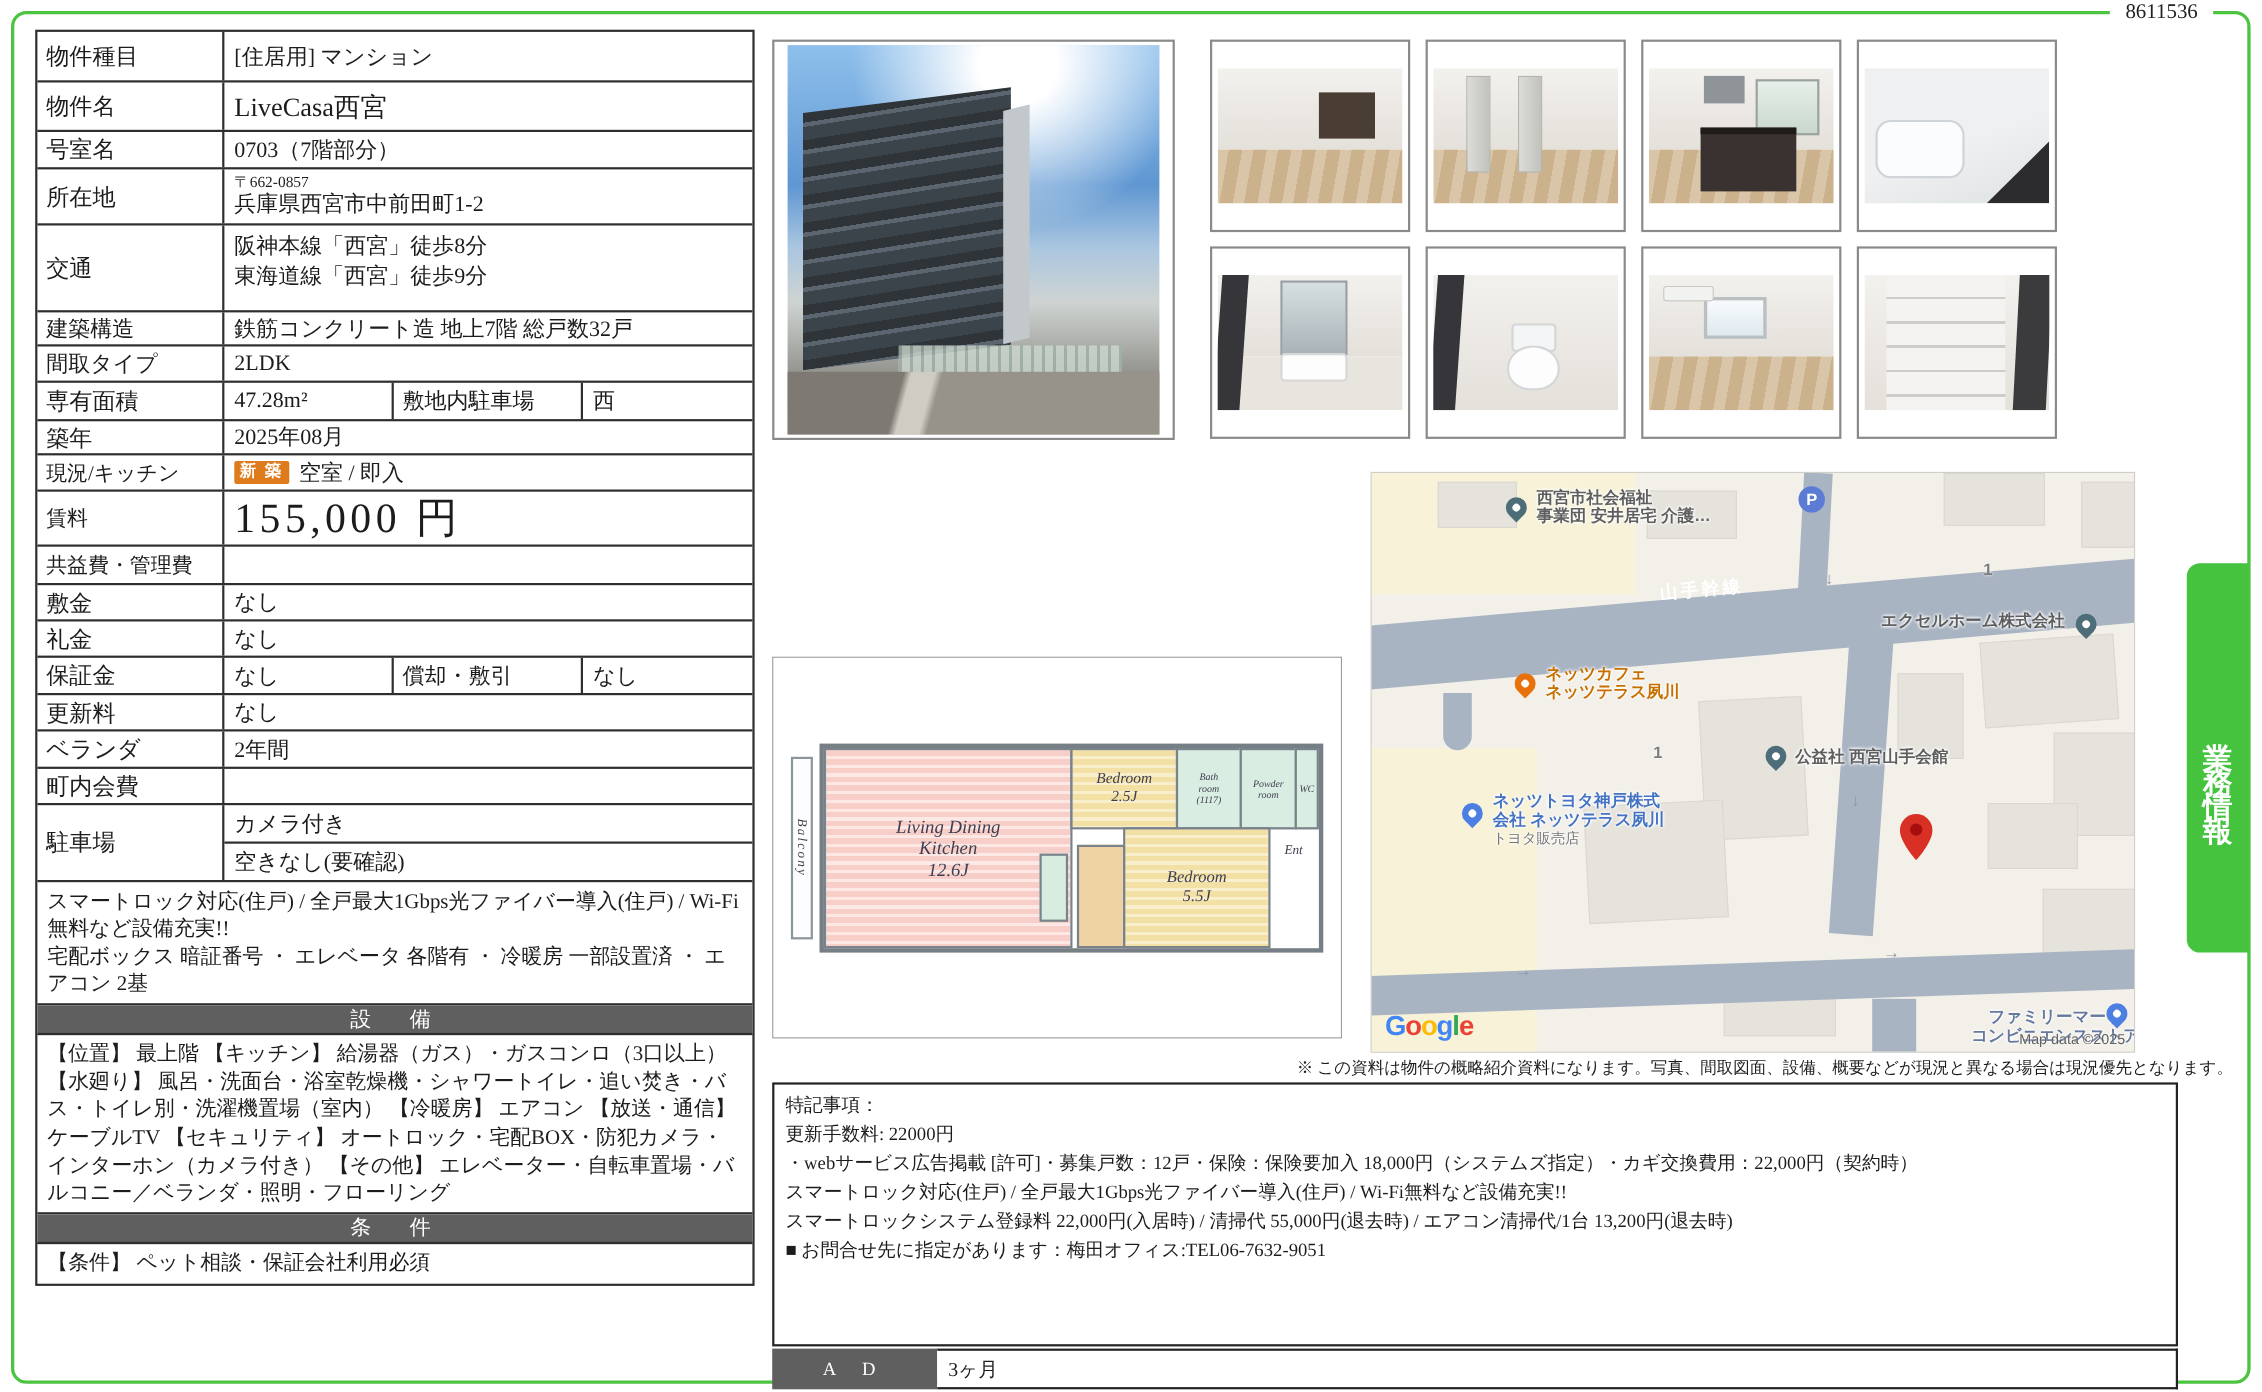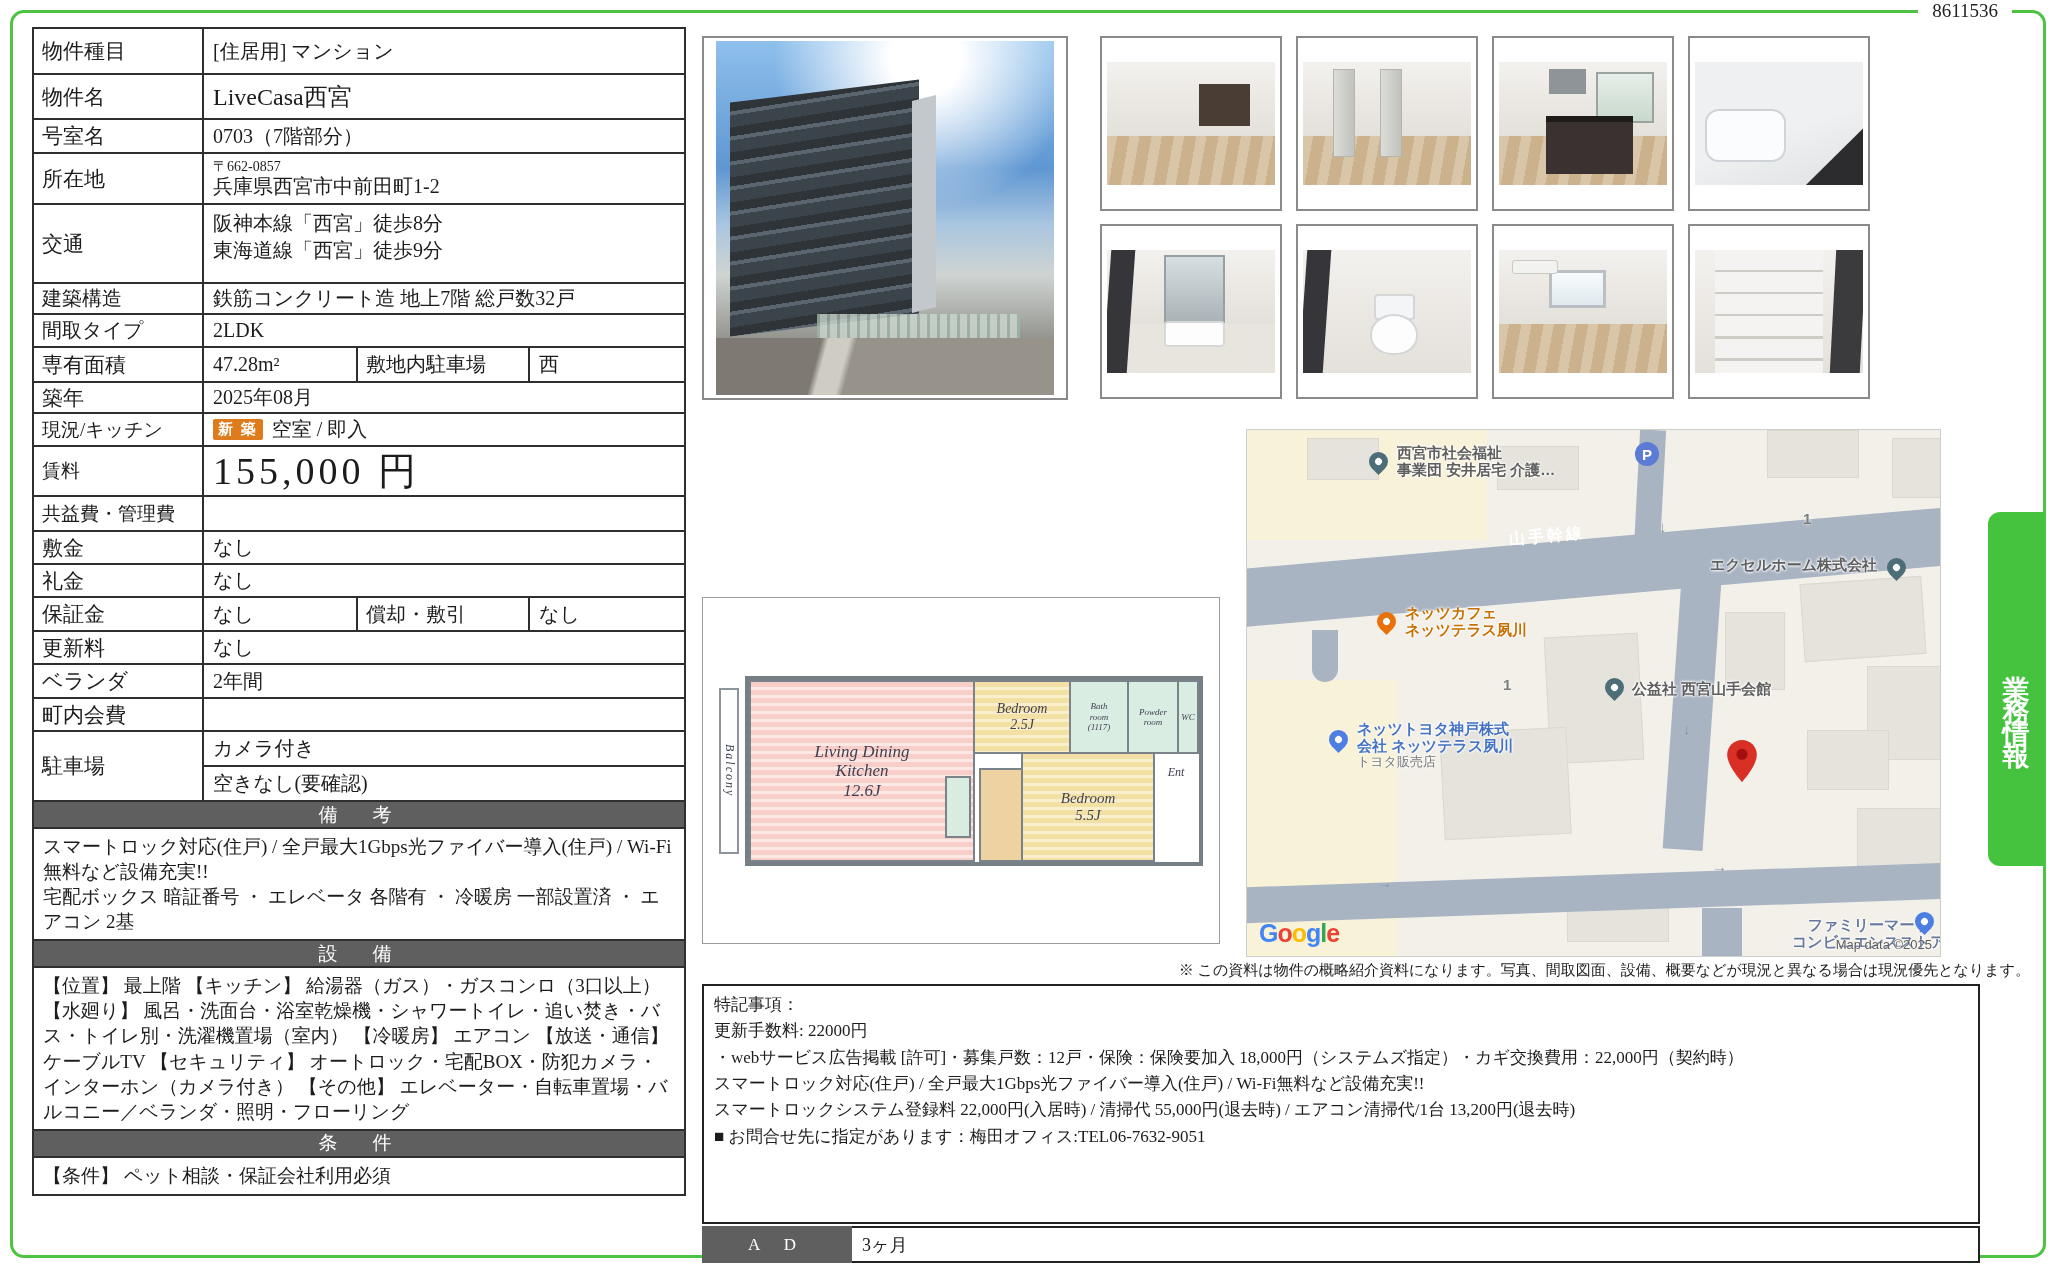--- a/index.html
+++ b/index.html
@@ -234,21 +234,20 @@
     <div class="plabel">町内会費</div>
     <div class="pvalue"></div>
   </div>
   <div class="prow h70">
     <div class="plabel">駐車場</div>
     <div class="park-cell">
       <div class="sub">カメラ付き</div>
       <div class="sub">空きなし(要確認)</div>
     </div>
   </div>
-  <div class="secbar">備　考</div>
   <div class="sectext">
     <p>スマートロック対応(住戸) / 全戸最大1Gbps光ファイバー導入(住戸) / Wi-Fi無料など設備充実!!</p>
     <p>宅配ボックス 暗証番号 ・ エレベータ 各階有 ・ 冷暖房 一部設置済 ・ エアコン 2基</p>
   </div>
   <div class="secbar">設　備</div>
   <div class="sectext" style="min-height:142px">【位置】 最上階 【キッチン】 給湯器（ガス）・ガスコンロ（3口以上） 【水廻り】 風呂・洗面台・浴室乾燥機・シャワートイレ・追い焚き・バス・トイレ別・洗濯機置場（室内） 【冷暖房】 エアコン 【放送・通信】 ケーブルTV 【セキュリティ】 オートロック・宅配BOX・防犯カメラ・インターホン（カメラ付き） 【その他】 エレベーター・自転車置場・バルコニー／ベランダ・照明・フローリング</div>
   <div class="secbar">条　件</div>
   <div class="sectext" style="min-height:26px">【条件】 ペット相談・保証会社利用必須</div>
 </div>
 

